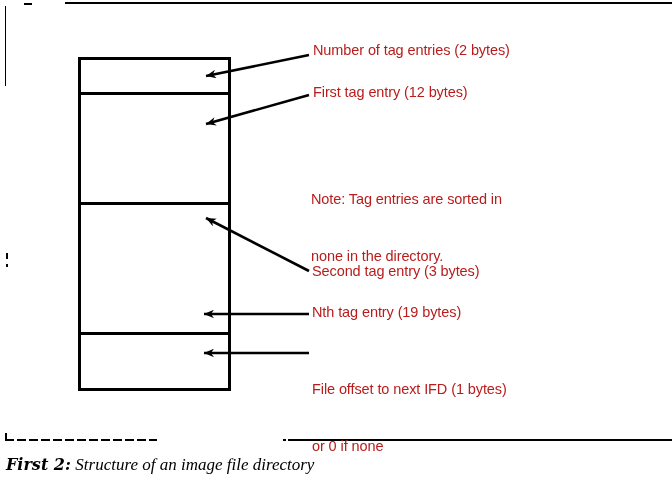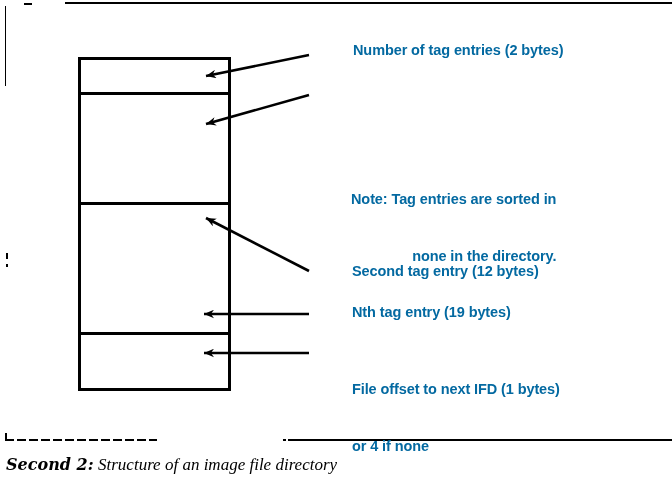--- a/index.html
+++ b/index.html
@@ -118,30 +118,29 @@
   }
   .div-1 { top: 92px; }
   .div-2 { top: 202px; }
   .div-3 { top: 332px; }
 
   
   .anno {
     position: absolute;
     font-family: "Liberation Sans", sans-serif;
     font-size: 14.5px;
-    font-weight: 700;
+    font-weight: 400;
     line-height: 19px;
-    color: #0369a1;
+    color: #b91c1c;
     white-space: pre;
     letter-spacing: -0.1px;
-    margin-left: 40px;
   }
   .anno-num   { left: 313px; top: 41px; }
   .anno-first { left: 313px; top: 83px; }
-  .anno-note  { left: 311px; top: 152px; text-align: right; }
+  .anno-note  { left: 311px; top: 152px; }
   .anno-second{ left: 312px; top: 262px; }
   .anno-nth   { left: 312px; top: 303px; }
   .anno-ifd   { left: 312px; top: 342px; }
 
   
   .caption {
     position: absolute;
     left: 6px;
     top: 455px;
     font-size: 16px;
@@ -195,32 +194,33 @@
     </defs>
     <line x1="309" y1="55" x2="206" y2="76" stroke="#000" stroke-width="2.6" marker-end="url(#ah)"></line>
     <line x1="309" y1="95" x2="206" y2="124" stroke="#000" stroke-width="2.6" marker-end="url(#ah)"></line>
     <line x1="309" y1="271" x2="206" y2="218" stroke="#000" stroke-width="2.6" marker-end="url(#ah)"></line>
     <line x1="309" y1="314" x2="204" y2="314" stroke="#000" stroke-width="2.6" marker-end="url(#ah)"></line>
     <line x1="309" y1="353" x2="204" y2="353" stroke="#000" stroke-width="2.6" marker-end="url(#ah)"></line>
   </svg>
 
   <div class="anno anno-num">Number of tag entries (2 bytes)</div>
 
+  <div class="anno anno-first">First tag entry (12 bytes)</div>
 
   <div class="anno anno-note">
     <div>Note: Tag entries are sorted in</div>
     <div>none in the directory.</div>
   </div>
 
-  <div class="anno anno-second">Second tag entry (12 bytes)</div>
+  <div class="anno anno-second">Second tag entry (3 bytes)</div>
 
   <div class="anno anno-nth">Nth tag entry (19 bytes)</div>
 
   <div class="anno anno-ifd">
     <div>File offset to next IFD (1 bytes)</div>
-    <div>or 4 if none</div>
+    <div>or 0 if none</div>
   </div>
 
   <div class="caption">
-    <span class="caption-label">Second 2:</span><span>&nbsp;</span><span class="caption-text">Structure of an image file directory</span>
+    <span class="caption-label">First 2:</span><span>&nbsp;</span><span class="caption-text">Structure of an image file directory</span>
   </div>
 
 </div>
 
 </body></html>

